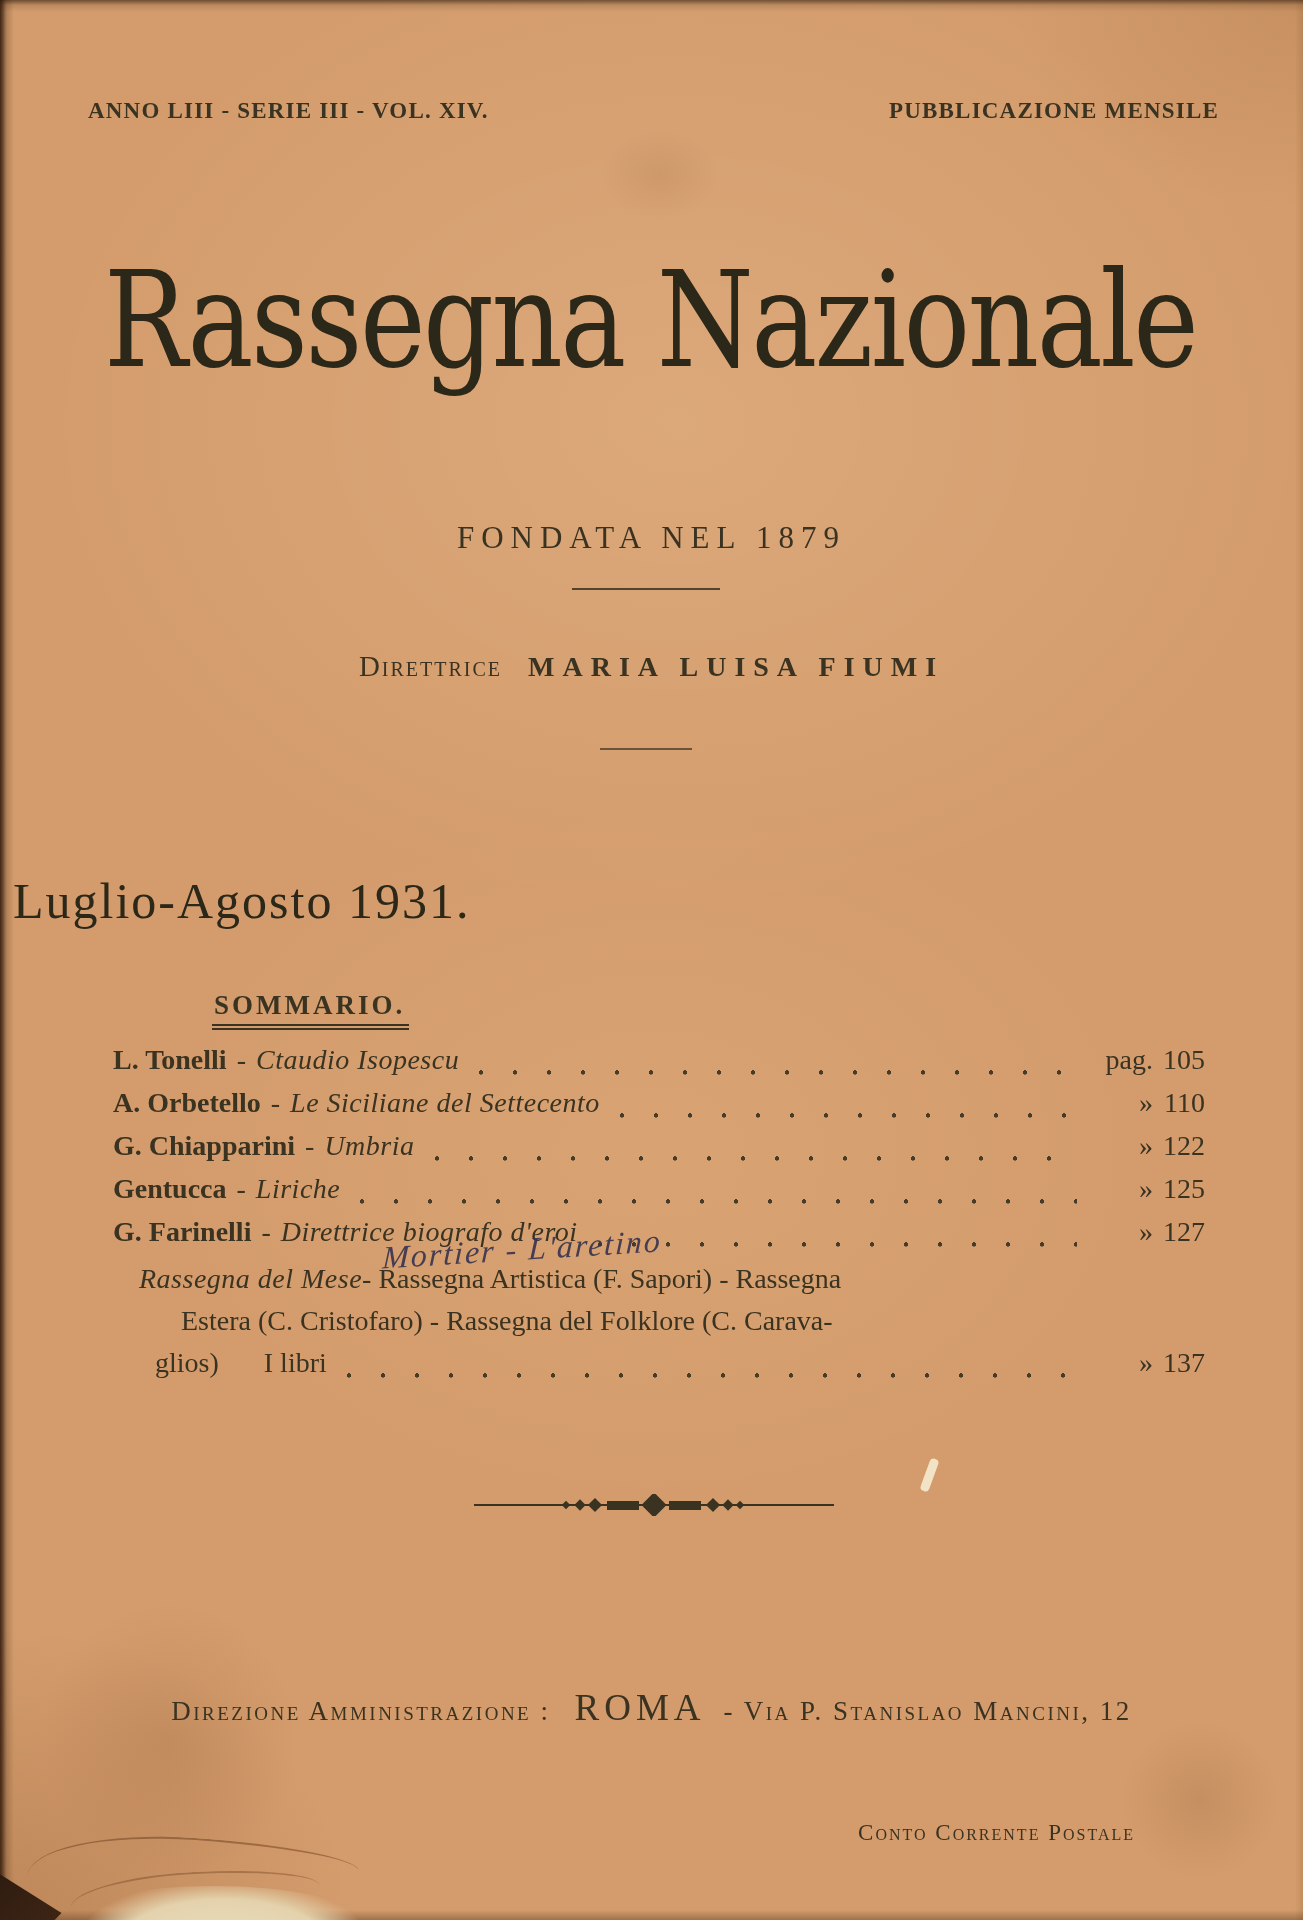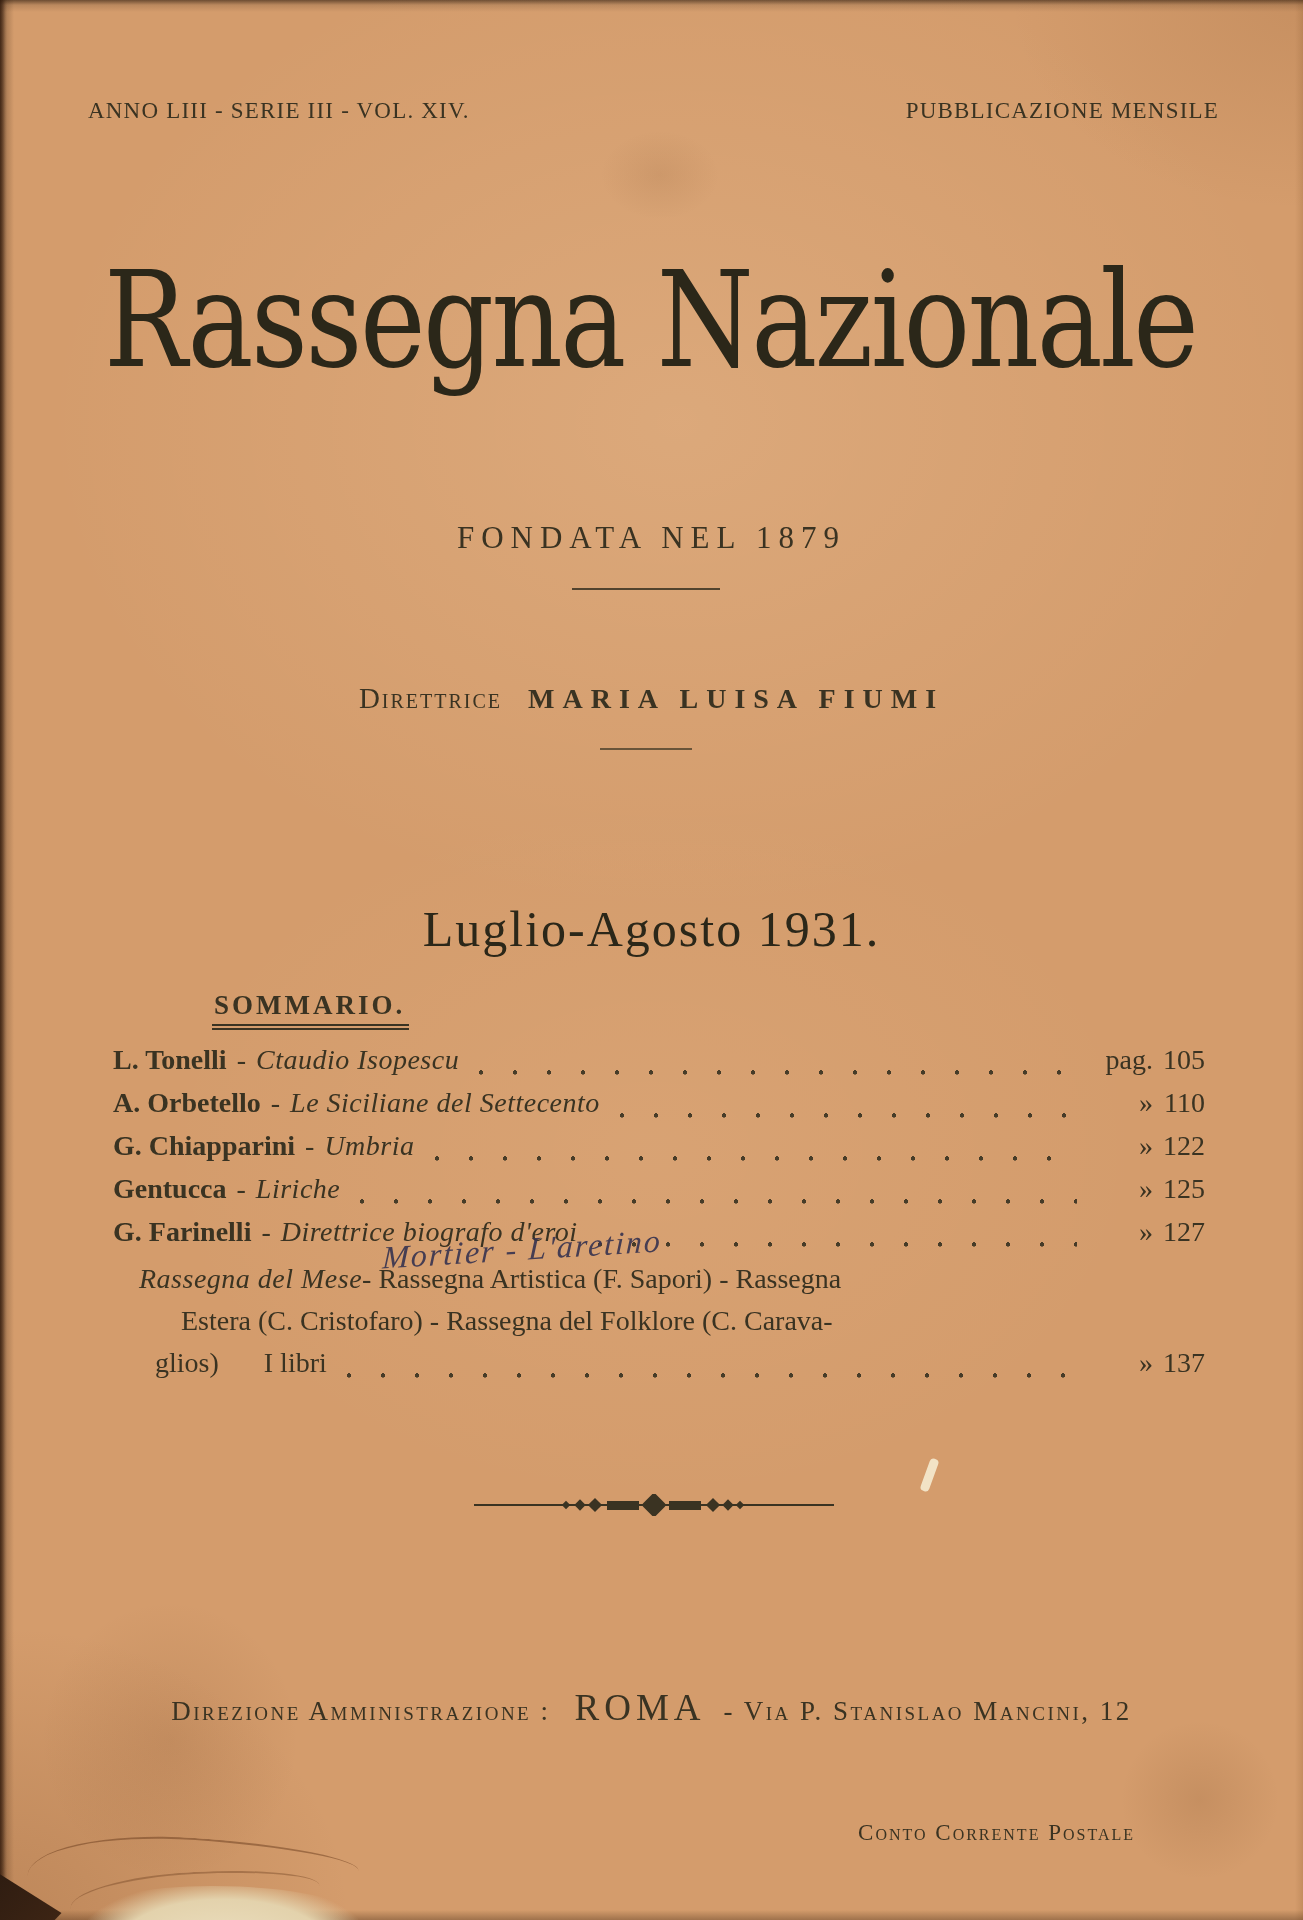--- a/index.html
+++ b/index.html
@@ -30,43 +30,43 @@
   }
   .blotch{position:absolute;border-radius:50%;pointer-events:none;}
   .b1{left:600px;top:130px;width:120px;height:90px;background:radial-gradient(ellipse,rgba(110,65,30,0.10),transparent 70%);}
   .b2{left:1120px;top:1720px;width:160px;height:160px;background:radial-gradient(ellipse,rgba(110,65,30,0.14),transparent 70%);}
   .b3{left:40px;top:1600px;width:260px;height:280px;background:radial-gradient(ellipse,rgba(100,55,25,0.12),transparent 70%);}
 
   
   .hdr{
     position:absolute;left:88px;right:84px;top:98px;
     display:flex;justify-content:space-between;align-items:baseline;
-    font-weight:normal;font-size:23px;letter-spacing:1.2px;color:var(--ink);
+    font-weight:bold;font-size:23px;letter-spacing:1.2px;color:var(--ink);
   }
   
   .title-wrap{position:absolute;left:0;right:0;top:248px;}
   .title{
     display:inline-block;font-family:"DejaVu Serif","Liberation Serif",serif;
     font-size:132px;line-height:1.1;color:var(--title-ink);
     transform:scaleX(0.84);transform-origin:center;letter-spacing:-3px;white-space:nowrap;
   }
   .founded{
     position:absolute;left:0;right:0;top:520px;text-align:center;
     font-size:31px;letter-spacing:7px;color:var(--ink);
   }
   .rule1{position:absolute;left:50%;top:588px;width:148px;height:2px;margin-left:-80px;background:var(--ink);opacity:.85;}
   .director{
-    position:absolute;left:0;right:0;top:682px;text-align:center;color:var(--ink);white-space:nowrap;
+    position:absolute;left:0;right:0;top:650px;text-align:center;color:var(--ink);white-space:nowrap;
   }
   .director .dlabel{font-variant:small-caps;font-size:29px;letter-spacing:2px;margin-right:26px;}
   .director .dname{font-size:28px;font-weight:bold;letter-spacing:8px;}
   .rule2{position:absolute;left:50%;top:748px;width:92px;height:1.5px;margin-left:-52px;background:var(--ink);opacity:.7;}
   .issue{
-    position:absolute;left:0;right:0;top:872px;text-align:center;
-    font-size:50px;letter-spacing:2px;color:var(--title-ink);margin-top:28px;
+    position:absolute;left:13px;right:0;top:872px;text-align:left;
+    font-size:50px;letter-spacing:2px;color:var(--title-ink);
   }
 
   
   .som-head{
     position:absolute;left:212px;top:990px;
     font-size:27px;font-weight:bold;letter-spacing:3px;color:var(--ink);
     border-bottom:6px double var(--ink);padding:0 4px 3px 2px;
   }
   .toc{position:absolute;left:113px;top:1044px;width:1092px;color:var(--ink);font-size:28px;}
   .toc-row{display:flex;align-items:baseline;height:43px;}

